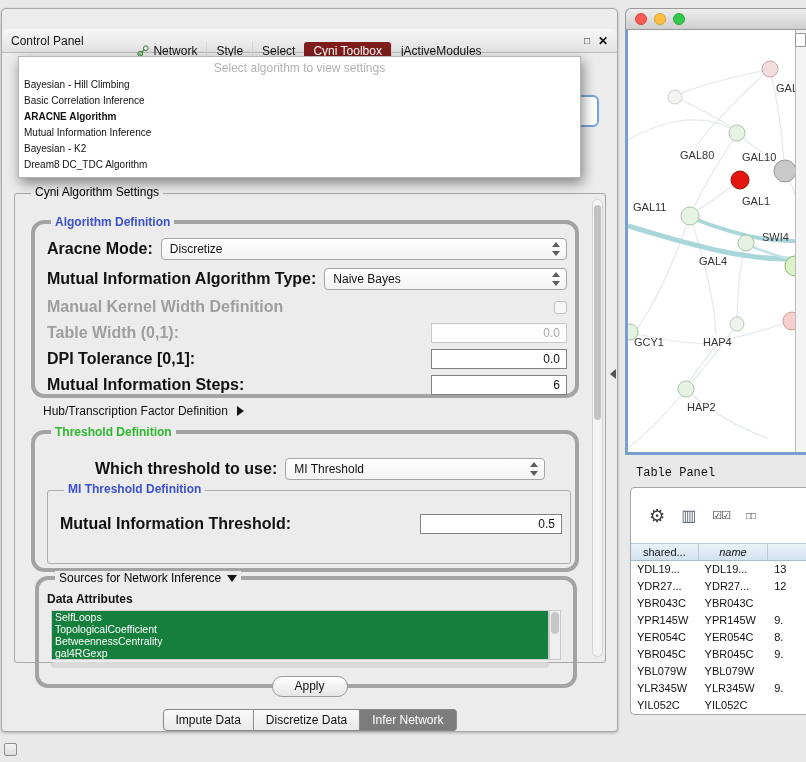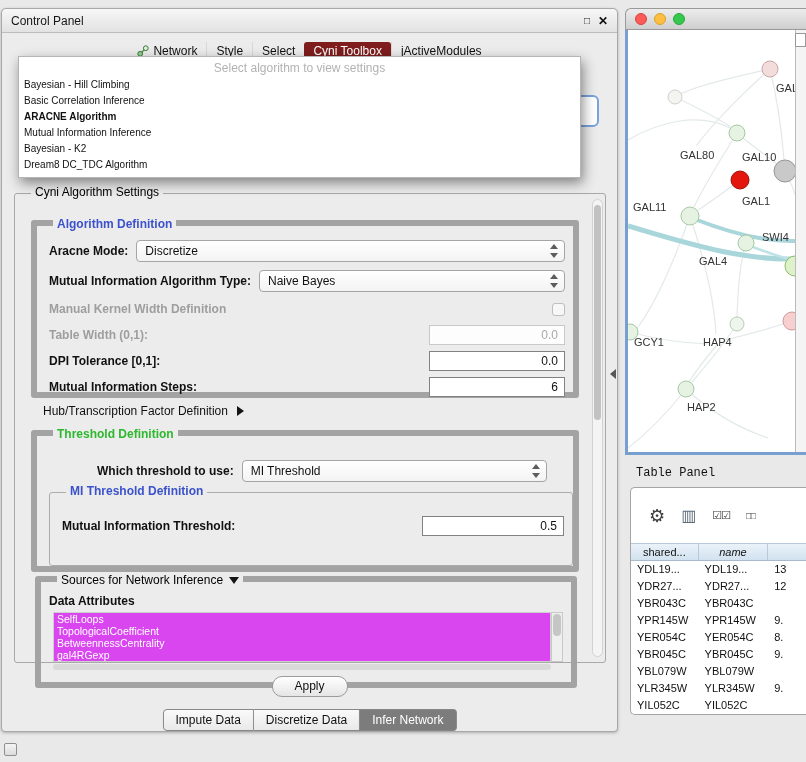--- a/index.html
+++ b/index.html
@@ -3,21 +3,21 @@
 <meta charset="utf-8">
 <style>
   html,body{margin:0;padding:0;}
   body{font-family:"Liberation Sans",sans-serif;font-size:12px;color:#111;}
   #app{position:relative;width:806px;height:762px;background:#e9e9e9;overflow:hidden;}
 
   
   .control-panel{position:absolute;left:1px;top:8px;width:617px;height:724px;background:#ececec;
     border:1px solid #a8a8a8;border-radius:5px 5px 4px 4px;box-shadow:0 1px 3px rgba(0,0,0,.25);box-sizing:border-box;}
   .cp-titlebar{height:23px;display:flex;align-items:center;padding:0 9px;
-    background:linear-gradient(#f7f7f7,#e2e2e2);border-bottom:1px solid #bcbcbc;border-radius:5px 5px 0 0;}
+    background:linear-gradient(#f7f7f7,#e2e2e2);border-bottom:1px solid #bcbcbc;border-radius:5px 5px 0 0;margin-top:20px;}
   .cp-title{font-size:12px;color:#161616;}
   .win-btns{margin-left:auto;display:flex;gap:8px;align-items:center;}
   .win-float{font-size:10px;color:#222;cursor:default;}
   .win-close{font-size:12px;font-weight:bold;color:#111;cursor:default;}
 
   
   .tab-bar{position:absolute;top:31px;left:0;right:0;height:21px;display:flex;justify-content:center;align-items:center;}
   .tab{padding:2px 9px;font-size:12px;display:flex;align-items:center;gap:4px;color:#111;white-space:nowrap;}
   .tab + .tab{border-left:1px solid #d8d8d8;}
   .tab.selected{background:#7f1d1d;color:#fff;border-radius:3px;border-left:none;}
@@ -37,29 +37,29 @@
     border:1px solid #a8a8a8;border-radius:3px;box-sizing:border-box;}
   .g-title{position:absolute;top:-9px;left:8px;background:#ececec;padding:0 4px;font-size:12px;line-height:15px;white-space:nowrap;margin-left:8px;}
   .g-title.blue{color:#3b52cc;font-weight:bold;}
   .g-title.green{color:#2db82d;font-weight:bold;}
   .g-title.plain{color:#000;}
 
   .sg-scroll{position:absolute;right:2px;top:5px;bottom:5px;width:11px;background:#f4f4f4;
     border:1px solid #d2d2d2;border-radius:6px;box-sizing:border-box;}
   .sg-thumb{position:absolute;left:1px;right:1px;top:5px;height:215px;background:#c2c2c2;border-radius:5px;}
 
-  .inner-group{position:absolute;border:6px solid #a3a3a3;border-radius:3px;box-sizing:border-box;}
+  .inner-group{position:absolute;border:4px solid #a3a3a3;border-radius:13px;box-sizing:border-box;}
   .algo-def{left:16px;top:26px;width:548px;height:178px;}
   .threshold{left:16px;top:236px;width:548px;height:142px;}
   .mi-group{left:12px;top:56px;width:524px;height:74px;border:1px solid #acacac;border-radius:3px;position:absolute;box-sizing:border-box;}
   .sources{left:20px;top:382px;width:542px;height:112px;}
 
   .row{position:absolute;left:12px;right:8px;height:22px;display:flex;align-items:center;}
   .spacer{flex:1;}
-  .lbl{font-weight:bold;font-size:12px;white-space:nowrap;}
+  .lbl{font-weight:bold;font-size:16px;white-space:nowrap;}
   .lbl.disabled{color:#9e9e9e;}
   .r1{top:14px;} .r2{top:44px;} .r3{top:72px;} .r4{top:98px;} .r5{top:124px;} .r6{top:150px;}
 
   .combo{flex:1;margin-left:8px;position:relative;height:22px;line-height:20px;background:linear-gradient(#ffffff,#f3f3f3);
     border:1px solid #a5a5a5;border-radius:4px;padding:0 22px 0 8px;box-sizing:border-box;font-size:12px;white-space:nowrap;overflow:hidden;}
   .stepper{position:absolute;right:6px;top:50%;margin-top:-7px;width:8px;height:14px;}
   .stepper::before,.stepper::after{content:"";position:absolute;left:0;border-left:4px solid transparent;border-right:4px solid transparent;}
   .stepper::before{top:0;border-bottom:5px solid #5c5c5c;}
   .stepper::after{bottom:0;border-top:5px solid #5c5c5c;}
 
@@ -73,21 +73,21 @@
     border-left:7px solid #141414;margin-left:9px;}
   .tri-down{display:inline-block;width:0;height:0;border-left:5px solid transparent;border-right:5px solid transparent;
     border-top:7px solid #141414;margin-left:6px;vertical-align:-1px;}
   .th-row{position:absolute;left:60px;top:24px;width:450px;height:22px;display:flex;align-items:center;}
 
   .src-title{display:flex;align-items:center;}
   .attr-label{position:absolute;left:8px;top:12px;font-weight:bold;font-size:12px;}
   .attr-list{position:absolute;left:12px;top:30px;width:498px;height:50px;background:#fff;border:1px solid #cfcfcf;
     box-sizing:border-box;overflow:hidden;}
   .attr-item{height:12px;line-height:12px;font-size:10.5px;padding-left:3px;white-space:nowrap;}
-  .attr-item.sel{background:#d946ef;color:#fff;}
+  .attr-item.sel{background:#15803d;color:#fff;}
   .list-vscroll{position:absolute;left:510px;top:30px;width:12px;height:50px;background:#efefef;border:1px solid #c9c9c9;box-sizing:border-box;}
   .list-vthumb{position:absolute;left:1px;right:1px;top:1px;height:22px;background:#c6c6c6;border-radius:4px;}
   .list-hscroll{position:absolute;left:12px;top:82px;width:498px;height:6px;background:#d9d9d9;border-radius:3px;}
 
   .apply-btn{position:absolute;top:667px;left:50%;transform:translateX(-50%);width:76px;height:21px;line-height:19px;
     text-align:center;background:linear-gradient(#ffffff,#e5e5e5);border:1px solid #9b9b9b;border-radius:10px;font-size:12px;box-sizing:border-box;}
 
   .bottom-tabs{position:absolute;top:700px;left:50%;transform:translateX(-50%);display:flex;}
   .seg{border:1px solid #878787;border-left:none;padding:3px 12px;font-size:12px;background:linear-gradient(#fafafa,#e9e9e9);
     color:#111;white-space:nowrap;}

